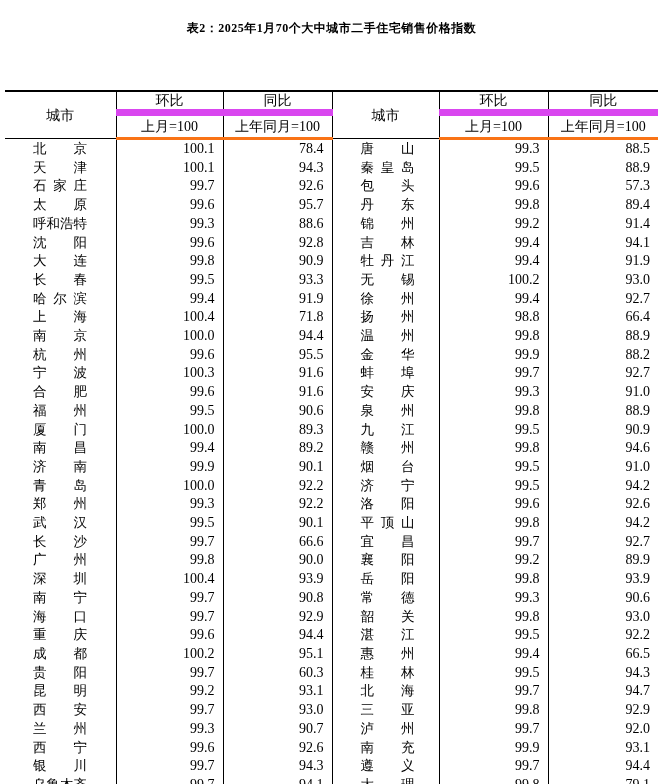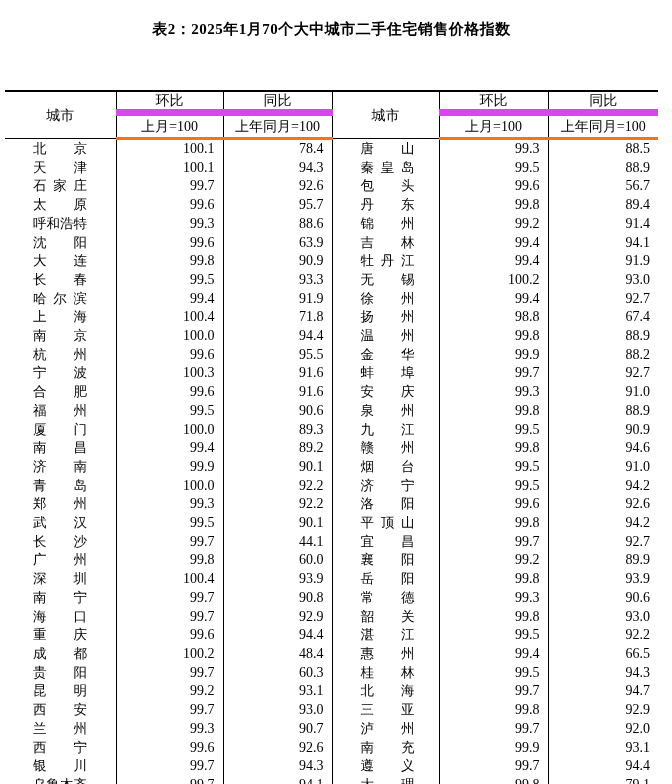--- a/index.html
+++ b/index.html
@@ -15,21 +15,21 @@
     font-family: "Liberation Serif", "DejaVu Serif", serif;
     color: #000000;
     overflow: hidden;
   }
   .title {
     position: absolute;
     top: 20px;
     left: 5px;
     width: 653px;
     text-align: center;
-    font-size: 15px;
+    font-size: 12px;
     font-weight: 700;
     letter-spacing: 0.5px;
     white-space: nowrap;
   }
   table.price-table {
     position: absolute;
     top: 90px;
     left: 5px;
     width: 653px;
     border-collapse: collapse;
@@ -150,21 +150,21 @@
           </td>
           <td class="value-cell">99.7</td>
           <td class="value-cell">92.6</td>
           <td class="city-cell">
             <span class="city-name">
               <span>包</span>
               <span>头</span>
             </span>
           </td>
           <td class="value-cell">99.6</td>
-          <td class="value-cell">56.7</td>
+          <td class="value-cell">57.3</td>
         </tr>
         <tr>
           <td class="city-cell">
             <span class="city-name">
               <span>太</span>
               <span>原</span>
             </span>
           </td>
           <td class="value-cell">99.6</td>
           <td class="value-cell">95.7</td>
@@ -198,21 +198,21 @@
           <td class="value-cell">91.4</td>
         </tr>
         <tr>
           <td class="city-cell">
             <span class="city-name">
               <span>沈</span>
               <span>阳</span>
             </span>
           </td>
           <td class="value-cell">99.6</td>
-          <td class="value-cell">63.9</td>
+          <td class="value-cell">92.8</td>
           <td class="city-cell">
             <span class="city-name">
               <span>吉</span>
               <span>林</span>
             </span>
           </td>
           <td class="value-cell">99.4</td>
           <td class="value-cell">94.1</td>
         </tr>
         <tr>
@@ -280,21 +280,21 @@
           </td>
           <td class="value-cell">100.4</td>
           <td class="value-cell">71.8</td>
           <td class="city-cell">
             <span class="city-name">
               <span>扬</span>
               <span>州</span>
             </span>
           </td>
           <td class="value-cell">98.8</td>
-          <td class="value-cell">67.4</td>
+          <td class="value-cell">66.4</td>
         </tr>
         <tr>
           <td class="city-cell">
             <span class="city-name">
               <span>南</span>
               <span>京</span>
             </span>
           </td>
           <td class="value-cell">100.0</td>
           <td class="value-cell">94.4</td>
@@ -489,39 +489,39 @@
           <td class="value-cell">94.2</td>
         </tr>
         <tr>
           <td class="city-cell">
             <span class="city-name">
               <span>长</span>
               <span>沙</span>
             </span>
           </td>
           <td class="value-cell">99.7</td>
-          <td class="value-cell">44.1</td>
+          <td class="value-cell">66.6</td>
           <td class="city-cell">
             <span class="city-name">
               <span>宜</span>
               <span>昌</span>
             </span>
           </td>
           <td class="value-cell">99.7</td>
           <td class="value-cell">92.7</td>
         </tr>
         <tr>
           <td class="city-cell">
             <span class="city-name">
               <span>广</span>
               <span>州</span>
             </span>
           </td>
           <td class="value-cell">99.8</td>
-          <td class="value-cell">60.0</td>
+          <td class="value-cell">90.0</td>
           <td class="city-cell">
             <span class="city-name">
               <span>襄</span>
               <span>阳</span>
             </span>
           </td>
           <td class="value-cell">99.2</td>
           <td class="value-cell">89.9</td>
         </tr>
         <tr>
@@ -597,21 +597,21 @@
           <td class="value-cell">92.2</td>
         </tr>
         <tr>
           <td class="city-cell">
             <span class="city-name">
               <span>成</span>
               <span>都</span>
             </span>
           </td>
           <td class="value-cell">100.2</td>
-          <td class="value-cell">48.4</td>
+          <td class="value-cell">95.1</td>
           <td class="city-cell">
             <span class="city-name">
               <span>惠</span>
               <span>州</span>
             </span>
           </td>
           <td class="value-cell">99.4</td>
           <td class="value-cell">66.5</td>
         </tr>
         <tr>

